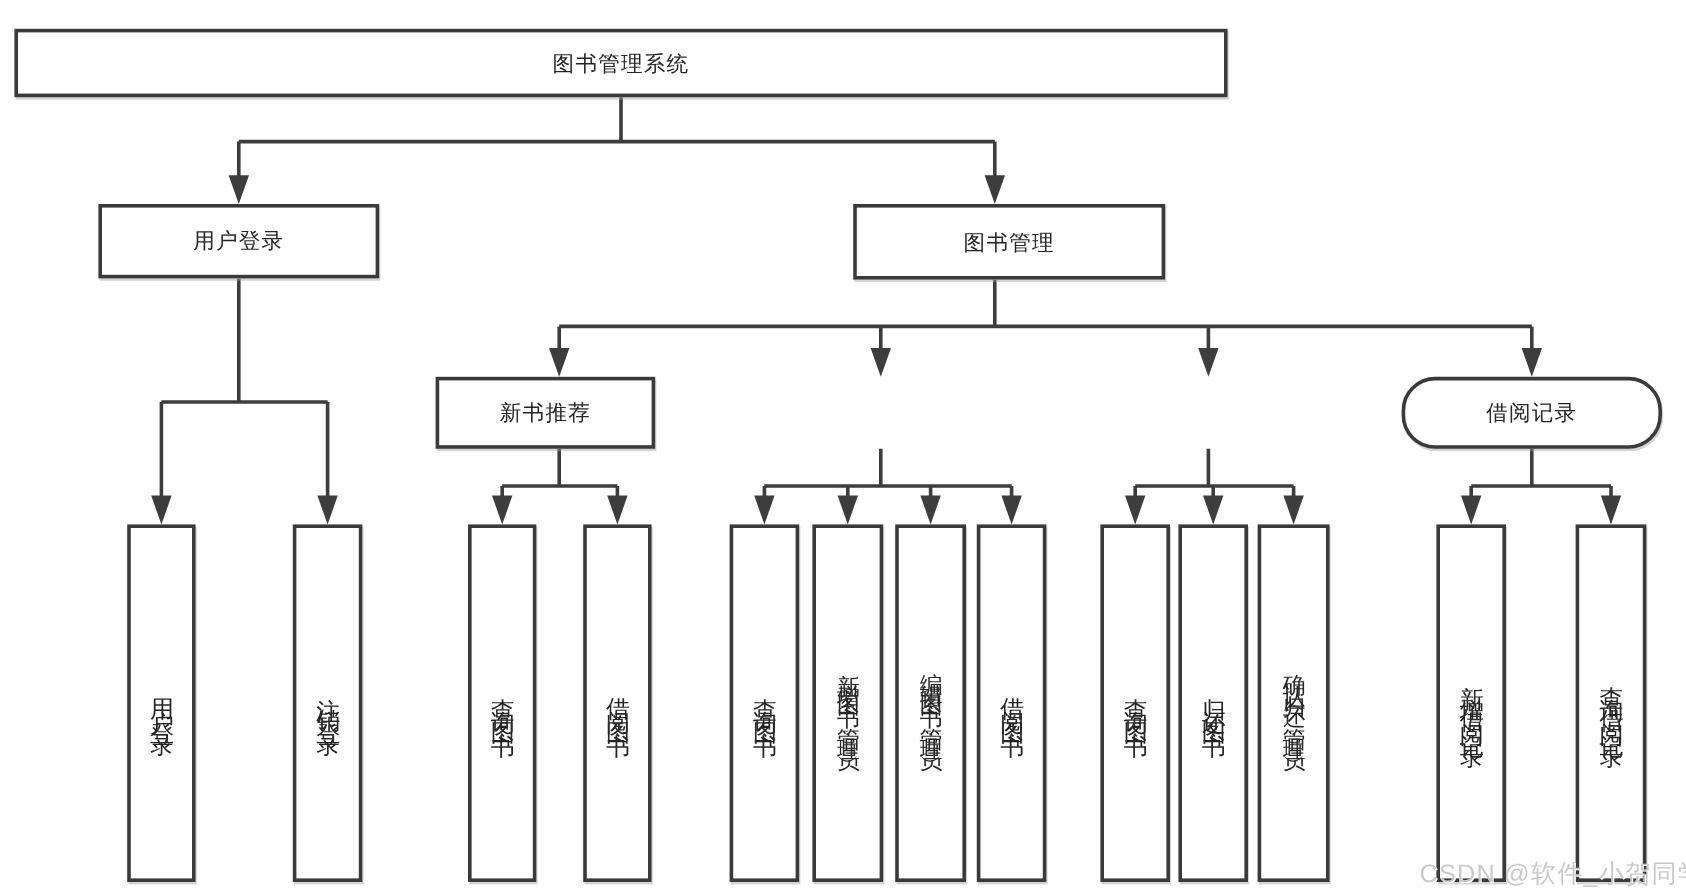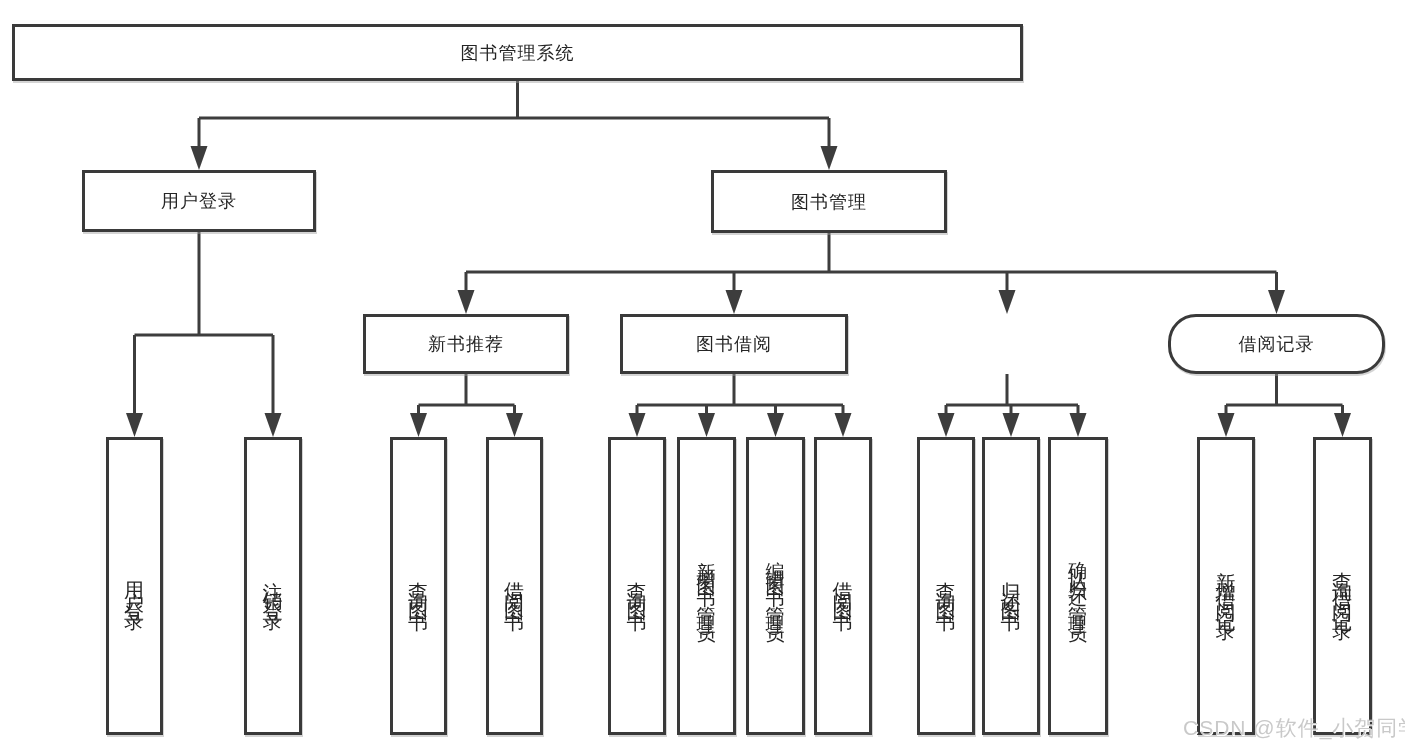--- a/index.html
+++ b/index.html
@@ -95,24 +95,23 @@
       <use href="#ah" x="1011" y="437"></use>
       <use href="#ah" x="1078" y="437"></use>
       <use href="#ah" x="1226" y="437"></use>
       <use href="#ah" x="1342.5" y="437"></use>
     </g>
   </svg>
 
   <div class="node root-node" style="left:12px; top:24px; width:1011px; height:57px;">图书管理系统</div>
 
   <div class="node h-node" style="left:82px; top:170px; width:234px; height:62px;">用户登录</div>
-  <div class="node h-node" style="left:711px; top:170px; width:236px; height:63px;">图书管理</div>
+  <div class="node h-node" style="left:711px; top:170px; width:260px; height:63px;">图书管理</div>
 
-  <div class="node h-node" style="left:363px; top:314px; width:206px; height:60px;">新书推荐</div>
-  <div class="node h-node" style="left:620px; top:314px; width:228px; height:60px;">图书借阅</div>
+  <div class="node h-node" style="left:363px; top:314px; width:183px; height:60px;">新书推荐</div>
   <div class="node h-node" style="left:1168px; top:314px; width:217px; height:60px;border-radius:28px;">借阅记录</div>
 
   <div class="node v-node" style="left:106px; top:437px; width:57px; height:298px;">用户登录</div>
   <div class="node v-node" style="left:244px; top:437px; width:58px; height:298px;">注销登录</div>
 
   <div class="node v-node" style="left:390px; top:437px; width:57px; height:298px;">查询图书</div>
   <div class="node v-node" style="left:486px; top:437px; width:57px; height:298px;">借阅图书</div>
 
   <div class="node v-node" style="left:608px; top:437px; width:58px; height:298px;">查询图书</div>
   <div class="node v-node long" style="left:677px; top:437px; width:59px; height:298px;">新增图书（管理员）</div>

